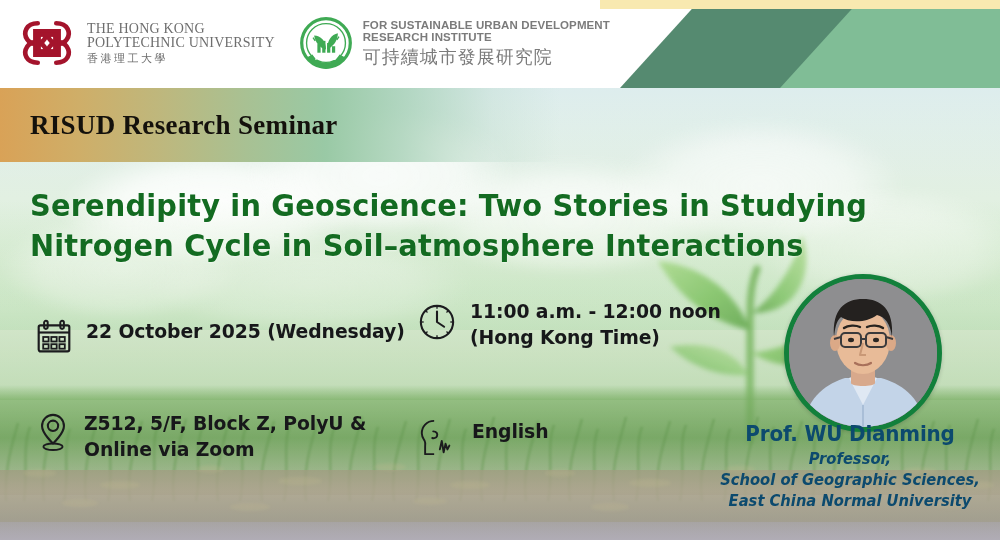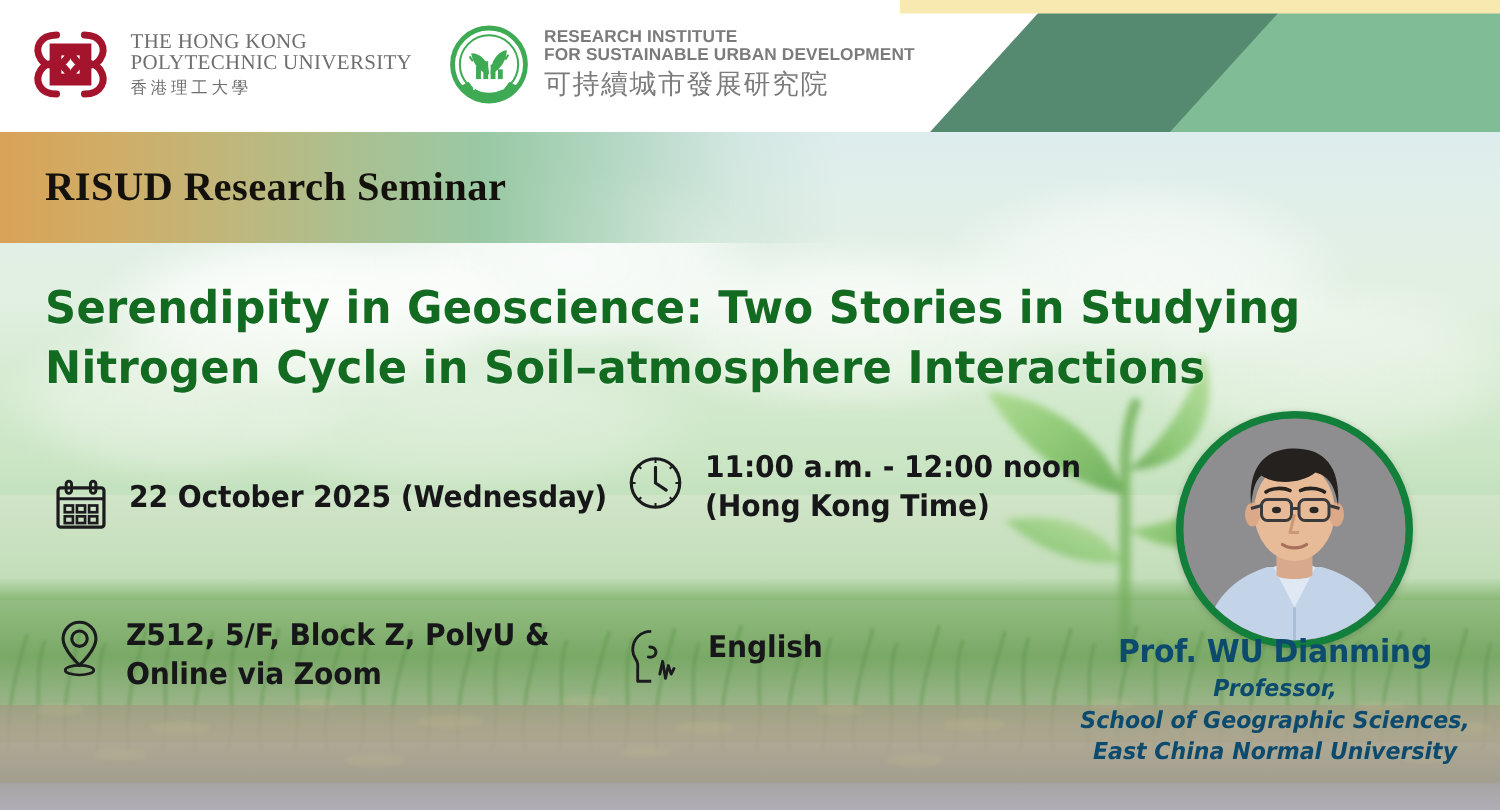--- a/index.html
+++ b/index.html
@@ -388,22 +388,22 @@
             <rect x="34" y="52" width="6" height="16"></rect>
             <rect x="43" y="46" width="6" height="22"></rect>
             <rect x="52" y="50" width="6" height="18"></rect>
             <rect x="61" y="56" width="6" height="12"></rect>
           </g>
           <path d="M26 40 L30 46 M74 38 L70 44" stroke="#3faa54" stroke-width="2.5"></path>
           <path d="M20 74 A34 34 0 0 0 80 74" fill="none" stroke="#3faa54" stroke-width="11"></path>
           <text x="50" y="81" font-family="Liberation Sans, sans-serif" font-size="13" font-weight="bold" fill="#ffffff" text-anchor="middle">RISUD</text>
         </svg>
         <div class="risud-text">
+          <div class="risud-en">FOR SUSTAINABLE URBAN DEVELOPMENT</div>
           <div class="risud-en">RESEARCH INSTITUTE</div>
-          <div class="risud-en">FOR SUSTAINABLE URBAN DEVELOPMENT</div>
           <div class="risud-zh">可持續城市發展研究院</div>
         </div>
       </div>
 
     </div>
   </div>
 
   <div class="seminar-band">
     <div class="seminar-band-bg"></div>
     <div class="seminar-title">RISUD Research Seminar</div>

